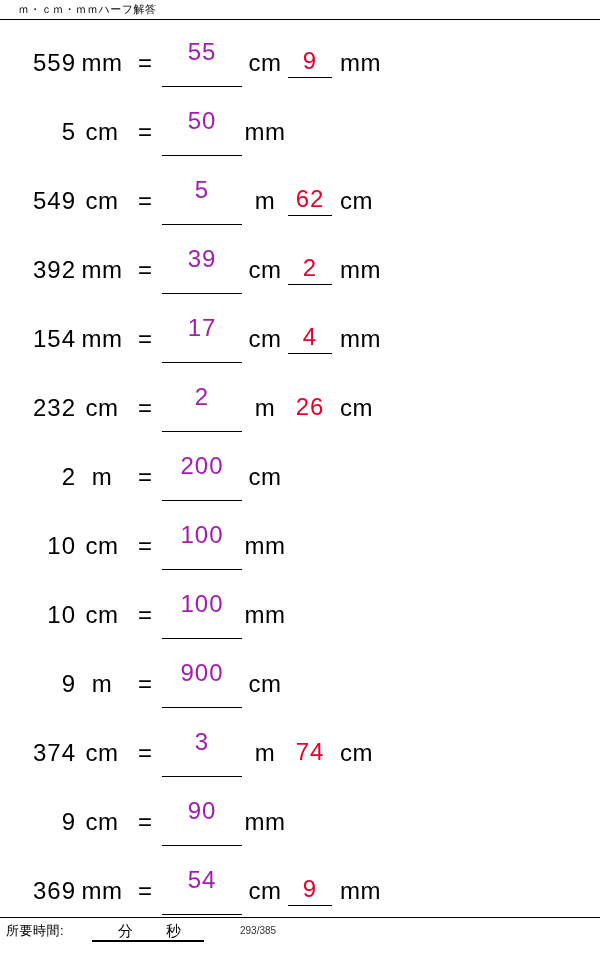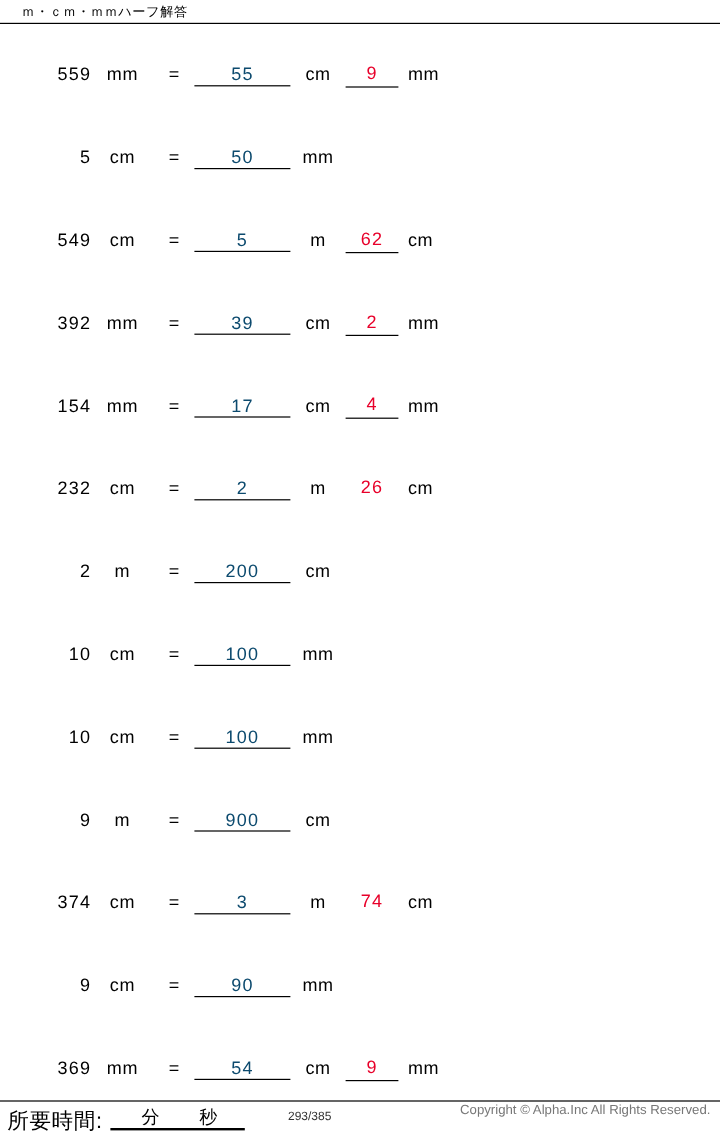--- a/index.html
+++ b/index.html
@@ -39,44 +39,44 @@
   .problems {
     position: absolute;
     top: 28px;
     left: 0;
     width: 600px;
   }
   .prow {
     height: 69px;
     display: flex;
     align-items: center;
-    font-size: 15px;
+    font-size: 24px;
     white-space: nowrap;
   }
   .num-left {
     width: 76px;
     text-align: right;
     padding-right: 0px;
     letter-spacing: 1px;
   }
   .unit {
     width: 52px;
     text-align: center;
     letter-spacing: 0.5px;
   }
   .eq {
     width: 34px;
     text-align: center;
   }
   .blank {
     width: 80px;
     text-align: center;
-    color: #0c4a6e;
+    color: #a21caf;
     border-bottom: 1.5px solid #000;
-    padding-bottom: 0;
+    padding-bottom: 20px;
     letter-spacing: 1px;
   }
   .unit2 {
     width: 46px;
     text-align: center;
     letter-spacing: 0.5px;
   }
   .blank2 {
     width: 44px;
     text-align: center;
@@ -107,21 +107,21 @@
     position: absolute;
     bottom: 6px;
     left: 0;
     width: 600px;
     height: 32px;
   }
   .time-label {
     position: absolute;
     left: 6px;
     top: 4px;
-    font-size: 18px;
+    font-size: 13px;
     letter-spacing: 0.5px;
   }
   .time-line {
     position: absolute;
     left: 92px;
     top: 22px;
     width: 112px;
     height: 1.5px;
     background: #000;
   }
@@ -269,15 +269,14 @@
   </div>
 
 <div class="footer-rule"></div>
 <div class="footer">
   <span class="time-label">所要時間:</span>
   <span class="time-min">分</span>
   <span class="time-sec">秒</span>
   <span class="time-line"></span>
   <span class="page-num">293/385</span>
   <div class="copyright">
-    <div>Copyright © Alpha.Inc All Rights Reserved.</div>
   </div>
 </div>
 
 </body></html>

